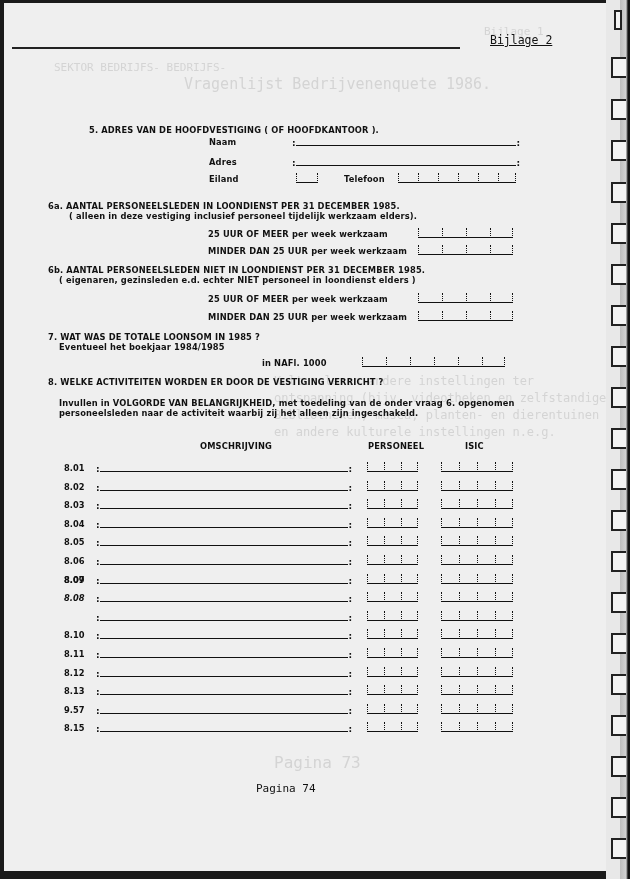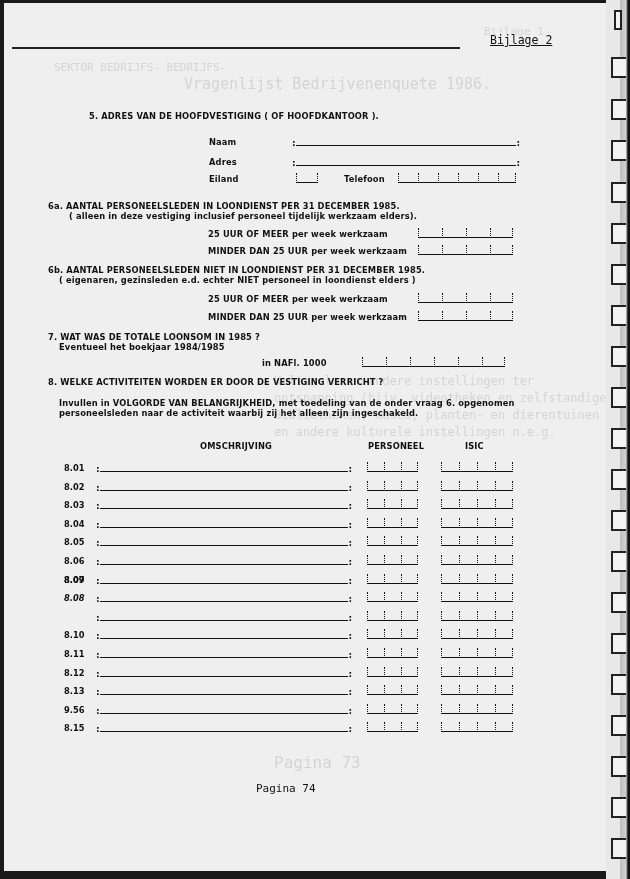--- a/index.html
+++ b/index.html
@@ -48,21 +48,21 @@
 
   <div class="ghost" style="left:480px;top:22px;font-size:11px;">Bijlage 1</div>
   <div class="ghost" style="left:50px;top:58px;font-size:11px;">SEKTOR BEDRIJFS-  BEDRIJFS-</div>
   <div class="ghost" style="left:180px;top:72px;font-size:15px;">Vragenlijst Bedrijvenenquete 1986.</div>
   <div class="ghost" style="left:270px;top:370px;font-size:12px;line-height:17px;">Kulturele en andere instellingen ter<br>ontspanning (bijv. videotheken en zelfstandige<br>Bibliotheken, musea, planten- en dierentuinen<br>en andere kulturele instellingen n.e.g.</div>
   <div class="ghost" style="left:270px;top:750px;font-size:16px;">Pagina 73</div>
 
   <div class="hdr-rule"></div>
   <div class="abs bijlage" style="left:486px;top:30px;">Bijlage 2</div>
 
-  <div class="abs bold" style="left:44px;top:108px;padding-left:41px;">5. ADRES VAN DE HOOFDVESTIGING ( OF HOOFDKANTOOR ).</div>
+  <div class="abs bold" style="left:44px;top:122px;padding-left:41px;">5. ADRES VAN DE HOOFDVESTIGING ( OF HOOFDKANTOOR ).</div>
   <div class="abs bold" style="left:205px;top:134px;">Naam</div>
   <div class="line-field" style="left:292px;top:133px;width:220px;"></div>
   <div class="abs bold" style="left:205px;top:154px;">Adres</div>
   <div class="line-field" style="left:292px;top:153px;width:220px;"></div>
   <div class="abs bold" style="left:205px;top:171px;">Eiland</div>
   <div class="boxes" style="left:292px;top:170px;">
     <div class="cell" style="width:22px;"></div>
   </div>
   <div class="abs bold" style="left:340px;top:171px;">Telefoon</div>
   <div class="boxes" style="left:394px;top:170px;">
@@ -291,21 +291,21 @@
         <div class="cell" style="width: 17px;"></div>
         <div class="cell" style="width: 17px;"></div>
         <div class="cell" style="width: 17px;"></div>
       </div>
       <div class="boxes" style="left: 437px; top: 682.2px;">
         <div class="cell" style="width: 18px;"></div>
         <div class="cell" style="width: 18px;"></div>
         <div class="cell" style="width: 18px;"></div>
         <div class="cell" style="width: 18px;"></div>
       </div>
-      <div class="abs row-label" style="left: 60px; top: 701.8px;">9.56</div>
+      <div class="abs row-label" style="left: 60px; top: 701.8px;">9.57</div>
       <div class="line-field" style="left: 96px; top: 700.8px; width: 248px;"></div>
       <div class="boxes" style="left: 363px; top: 700.8px;">
         <div class="cell" style="width: 17px;"></div>
         <div class="cell" style="width: 17px;"></div>
         <div class="cell" style="width: 17px;"></div>
       </div>
       <div class="boxes" style="left: 437px; top: 700.8px;">
         <div class="cell" style="width: 18px;"></div>
         <div class="cell" style="width: 18px;"></div>
         <div class="cell" style="width: 18px;"></div>

